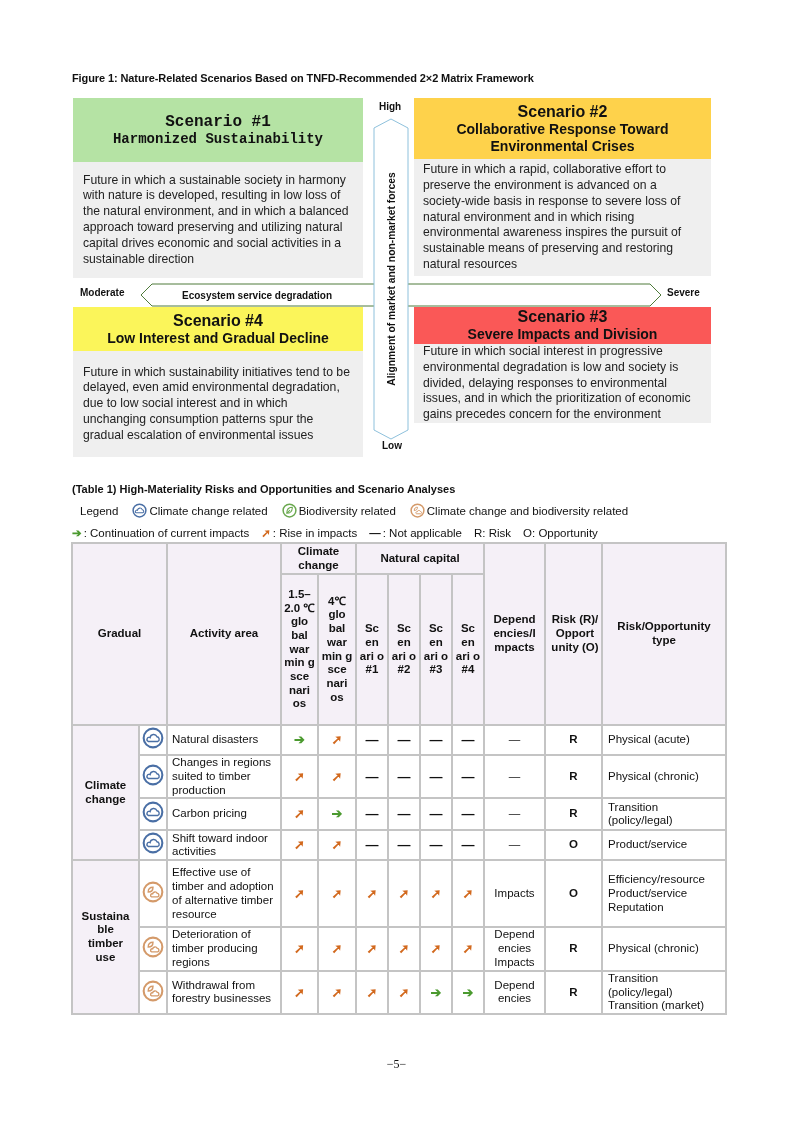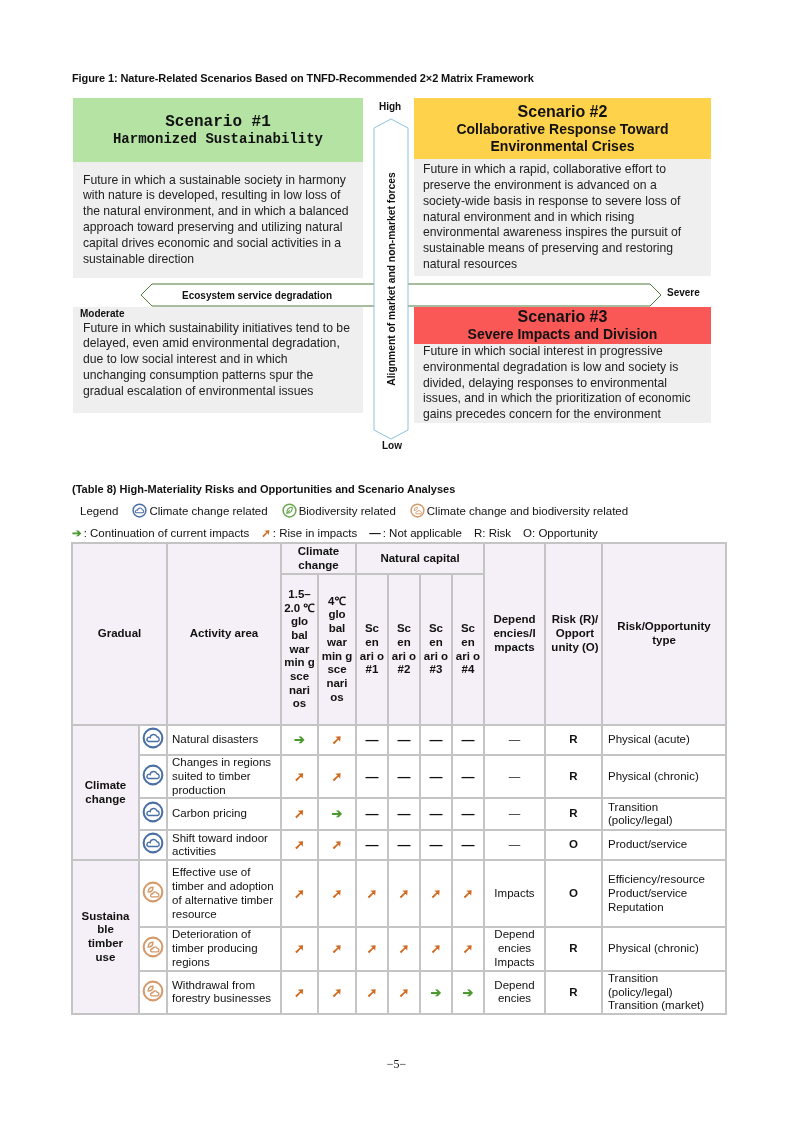--- a/index.html
+++ b/index.html
@@ -27,21 +27,21 @@
   #q4 .quad-head { background: #fbf55a; height: 44px; }
   #q4 .quad-body { height: 106px; }
 
   #q3 { left: 414px; top: 307px; width: 297px; }
   #q3 .quad-head { background: #fa5857; height: 37px; }
   #q3 .quad-body { height: 79px; padding-left: 9px; }
 
   .axis-label { position: absolute; font-size: 10px; font-weight: bold; }
   #lbl-high { left: 379px; top: 101px; }
   #lbl-low { left: 382px; top: 440px; }
-  #lbl-moderate { left: 80px; top: 287px; margin-top: 21px; }
+  #lbl-moderate { left: 80px; top: 287px; }
   #lbl-severe { left: 667px; top: 287px; }
 
   .h-arrow { position: absolute; left: 140px; top: 283px; width: 522px; height: 24px; }
   .h-arrow-text { position: absolute; left: 182px; top: 290px; font-size: 10px; font-weight: bold; }
   .v-arrow { position: absolute; left: 373px; top: 118px; width: 36px; height: 322px; }
   .v-arrow-text { position: absolute; left: 391px; top: 279px; transform: translate(-50%, -50%) rotate(-90deg); white-space: nowrap; font-size: 10.3px; font-weight: bold; }
 
   
   .table-title { position: absolute; left: 72px; top: 483px; font-size: 11px; font-weight: bold; }
   .legend-row { position: absolute; left: 80px; top: 503px; font-size: 11.5px; display: flex; align-items: center; white-space: nowrap; }
@@ -89,20 +89,24 @@
   <div class="quad-head">
     <div class="num">Scenario #2</div>
     <div class="sub" style="width:240px">Collaborative Response Toward Environmental Crises</div>
   </div>
   <div class="quad-body">
       <span>Future in which a rapid, collaborative effort to preserve the environment is advanced on a society-wide basis in response to severe loss of natural environment and in which rising environmental awareness inspires the pursuit of sustainable means of preserving and restoring natural resources</span>
     </div>
 </div>
 
 <div class="quad" id="q4">
+  <div class="quad-head">
+    <div class="num">Scenario #4</div>
+    <div class="sub">Low Interest and Gradual Decline</div>
+  </div>
   <div class="quad-body">
       <span>Future in which sustainability initiatives tend to be delayed, even amid environmental degradation, due to low social interest and in which unchanging consumption patterns spur the gradual escalation of environmental issues</span>
     </div>
 </div>
 
 <div class="quad" id="q3">
   <div class="quad-head">
     <div class="num">Scenario #3</div>
     <div class="sub">Severe Impacts and Division</div>
   </div>
@@ -118,21 +122,21 @@
 <svg class="v-arrow" viewBox="0 0 36 322">
   <polygon points="18,1 35,10 35,312 18,321 1,312 1,10" fill="#ffffff" stroke="#8ec1dc" stroke-width="1"></polygon>
 </svg>
 <div class="h-arrow-text">Ecosystem service degradation</div>
 <div class="v-arrow-text">Alignment of market and non-market forces</div>
 <div class="axis-label" id="lbl-high">High</div>
 <div class="axis-label" id="lbl-low">Low</div>
 <div class="axis-label" id="lbl-moderate">Moderate</div>
 <div class="axis-label" id="lbl-severe">Severe</div>
 
-<div class="table-title">(Table 8) High-Materiality Risks and Opportunities and Scenario Analyses</div>
+<div class="table-title">(Table 1) High-Materiality Risks and Opportunities and Scenario Analyses</div>
 
 <div class="legend-row">
   <span class="lbl">Legend</span>
   <span class="item">
     <svg class="ic" width="15" height="15" viewBox="0 0 16 16">
         <circle cx="8" cy="8" r="6.8" fill="none" stroke="#4a6fa5" stroke-width="1.6"></circle>
         <path d="M4.5,10.5 h7 a1.8,1.8 0 0 0 -0.6,-3.4 a2.6,2.6 0 0 0 -5,0.6 a1.5,1.5 0 0 0 -1.4,2.8z" fill="none" stroke="#4a6fa5" stroke-width="1.1"></path>
       </svg>
     <span>Climate change related</span>
   </span>

